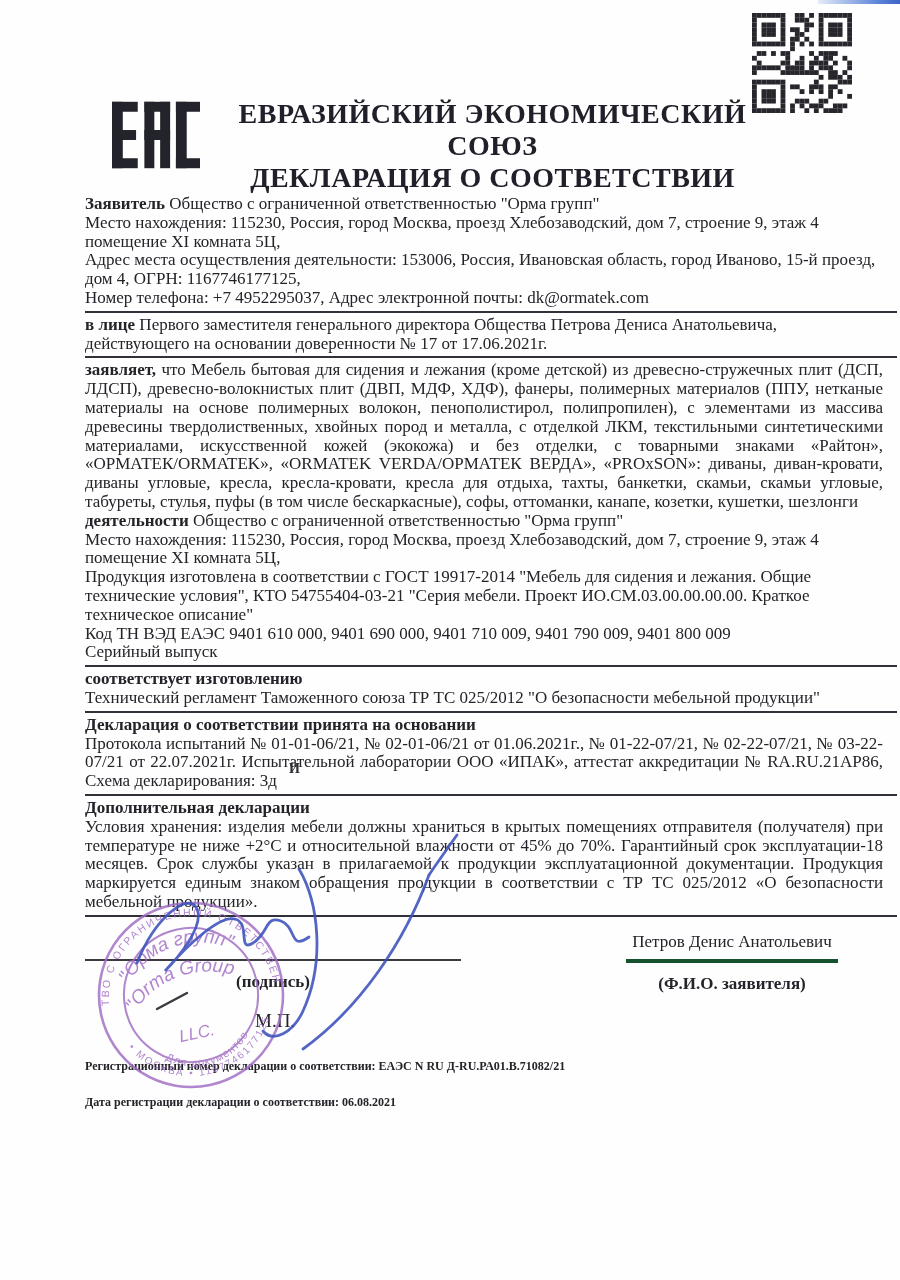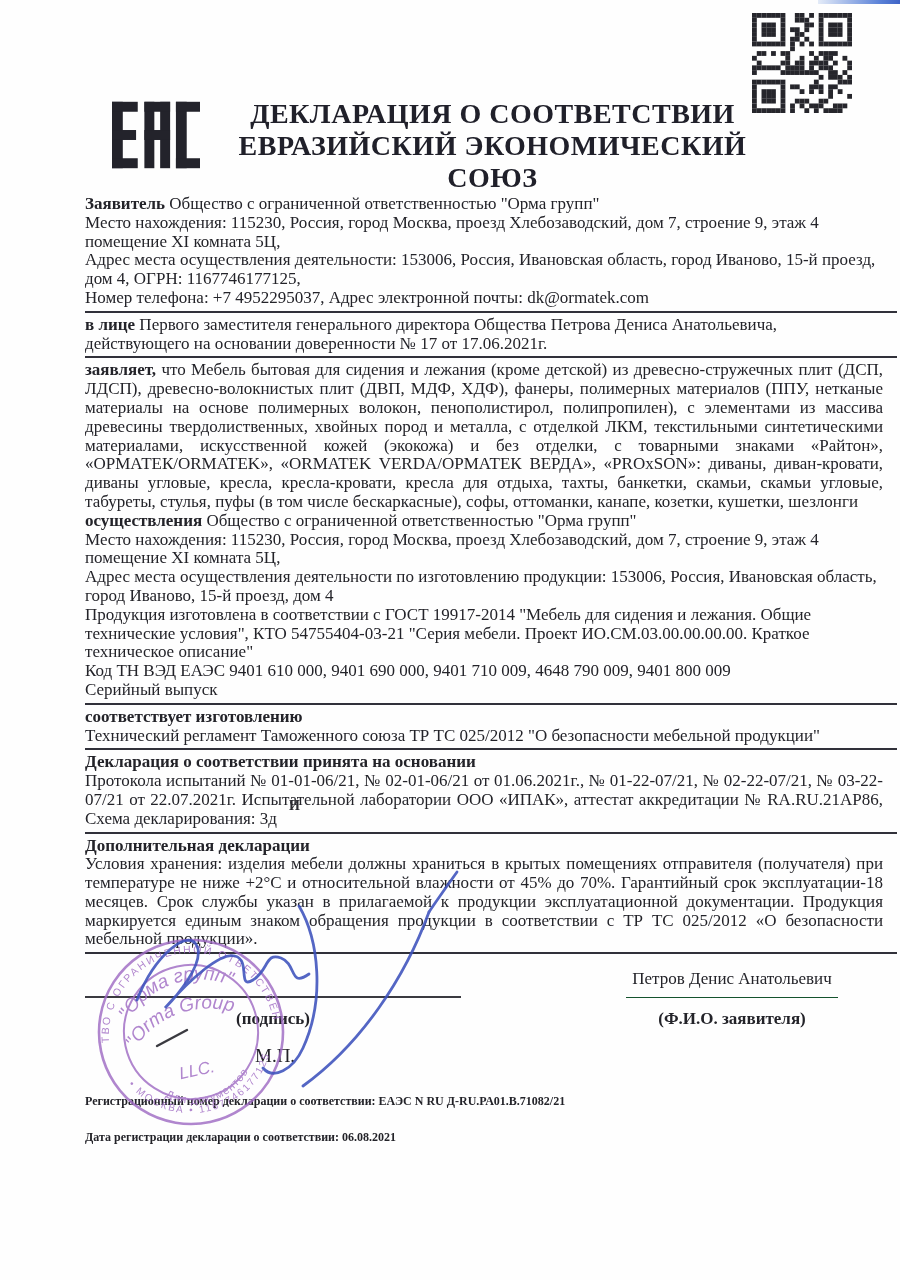--- a/index.html
+++ b/index.html
@@ -21,21 +21,21 @@
   .content p{margin:0;padding-right:14px;}
   .b{font-weight:bold;}
   .j{text-align:justify;}
   hr.rule{border:none;border-top:2px solid #31313a;margin:3px 0 3px;width:100%;}
   
   .sig-area{position:relative;margin-top:42px;}
   .sig-row{display:flex;justify-content:space-between;align-items:flex-start;}
   .sig-left{width:376px;border-top:2px solid #3a3a40;text-align:center;}
   .sig-caption{font-size:17px;padding-top:12px;font-weight:bold;}
   .sig-right{width:330px;text-align:center;margin-top:-26px;}
-  .sig-name{display:inline-block;border-bottom:1px solid #14532d;padding:0 6px 8px;}
+  .sig-name{display:inline-block;border-bottom:4px solid #14532d;padding:0 6px 8px;}
   .mp{margin:18px 0 0 170px;font-size:19px;}
   .stamp-svg{position:absolute;left:8px;top:-62px;width:196px;height:196px;pointer-events:none;}
   .sign-svg{position:absolute;left:18px;top:-128px;width:430px;height:245px;pointer-events:none;}
   .stamp-text{font-family:"Liberation Sans","DejaVu Sans",sans-serif;fill:#a06cc4;}
   
   .reg{margin-top:26px !important;font-weight:bold;font-size:12px;}
   .reg + .reg{margin-top:17px !important;}
   
   .stray{position:absolute;font-size:14px;font-weight:bold;color:#2a2a30;}
   .basis-wrap{position:relative;}
@@ -55,22 +55,22 @@
         <rect x="58" y="0" width="12" height="80"></rect>
       <rect x="39" y="0" width="31" height="12"></rect>
         <rect x="39" y="34" width="31" height="12"></rect>
       <rect x="77" y="0" width="13" height="80"></rect>
         <rect x="77" y="0" width="29" height="12"></rect>
       <rect x="77" y="68" width="29" height="12"></rect>
     </g>
   </svg>
 
   <div class="hdr-titles">
+    <div>ЕВРАЗИЙСКИЙ ЭКОНОМИЧЕСКИЙ СОЮЗ</div>
     <div>ДЕКЛАРАЦИЯ О СООТВЕТСТВИИ</div>
-    <div>ЕВРАЗИЙСКИЙ ЭКОНОМИЧЕСКИЙ СОЮЗ</div>
   </div>
 
   <svg class="qr" viewBox="0 0 98 98" xmlns="http://www.w3.org/2000/svg">
     <g class="modules">
         <rect x="0.00" y="0.00" width="4.72" height="4.72"></rect>
         <rect x="4.67" y="0.00" width="4.72" height="4.72"></rect>
         <rect x="9.33" y="0.00" width="4.72" height="4.72"></rect>
         <rect x="14.00" y="0.00" width="4.72" height="4.72"></rect>
         <rect x="18.67" y="0.00" width="4.72" height="4.72"></rect>
         <rect x="23.33" y="0.00" width="4.72" height="4.72"></rect>
@@ -305,25 +305,24 @@
       <p><span class="b">в лице</span> <span>Первого заместителя генерального директора Общества Петрова Дениса Анатольевича, действующего на основании доверенности № 17 от 17.06.2021г.</span></p>
     </section>
 
     <hr class="rule">
 
     <section>
       <p class="j"><span class="b">заявляет,</span> <span>что Мебель бытовая для сидения и лежания (кроме детской) из древесно-стружечных плит (ДСП, ЛДСП), древесно-волокнистых плит (ДВП, МДФ, ХДФ), фанеры, полимерных материалов (ППУ, нетканые материалы на основе полимерных волокон, пенополистирол, полипропилен), с элементами из массива древесины твердолиственных, хвойных пород и металла, с отделкой ЛКМ,  текстильными синтетическими материалами, искусственной кожей (экокожа) и без отделки, с товарными знаками «Райтон», «ОРМАТЕК/ORMATEK», «ORMATEK VERDA/ОРМАТЕК ВЕРДА», «PROxSON»: диваны, диван-кровати, диваны угловые, кресла, кресла-кровати, кресла для отдыха, тахты, банкетки, скамьи, скамьи угловые, табуреты, стулья, пуфы (в том числе бескаркасные), софы, оттоманки, канапе, козетки, кушетки, шезлонги</span></p>
     </section>
 
     <section>
-      <p><span class="b">осуществления</span> <span>Общество с ограниченной ответственностью "Орма групп"</span></p>
+      <p><span class="b">деятельности</span> <span>Общество с ограниченной ответственностью "Орма групп"</span></p>
       <p>Место нахождения: 115230, Россия, город Москва, проезд Хлебозаводский, дом 7, строение 9, этаж 4 помещение XI комната 5Ц,</p>
-      <p>Адрес места осуществления деятельности по изготовлению продукции: 153006, Россия, Ивановская область, город Иваново, 15-й проезд, дом 4</p>
       <p>Продукция изготовлена в соответствии с ГОСТ 19917-2014 "Мебель для сидения и лежания. Общие технические условия", КТО 54755404-03-21 "Серия мебели. Проект ИО.СМ.03.00.00.00.00. Краткое техническое описание"</p>
-      <p>Код ТН ВЭД ЕАЭС  9401 610 000, 9401 690 000, 9401 710 009, 4648 790 009, 9401 800 009</p>
+      <p>Код ТН ВЭД ЕАЭС  9401 610 000, 9401 690 000, 9401 710 009, 9401 790 009, 9401 800 009</p>
       <p>Серийный выпуск</p>
     </section>
 
     <hr class="rule">
 
     <section>
       <p class="b">соответствует изготовлению</p>
       <p>Технический регламент Таможенного союза ТР ТС 025/2012 "О безопасности мебельной продукции"</p>
     </section>
 

